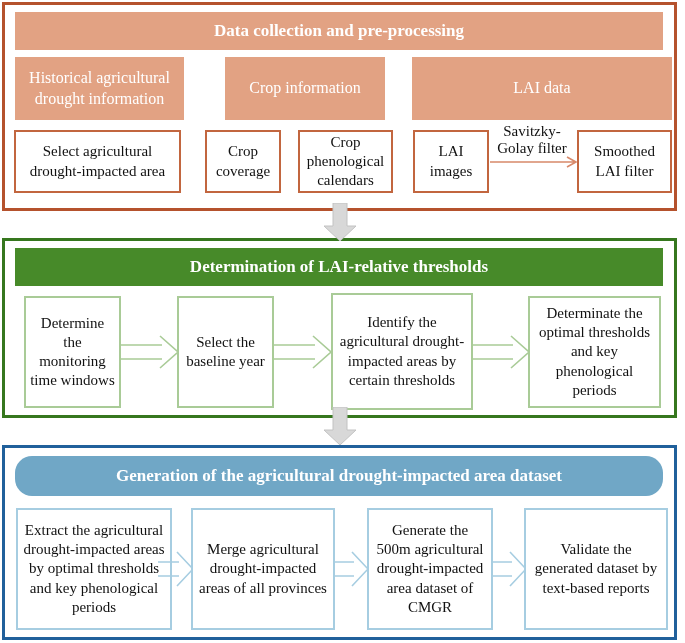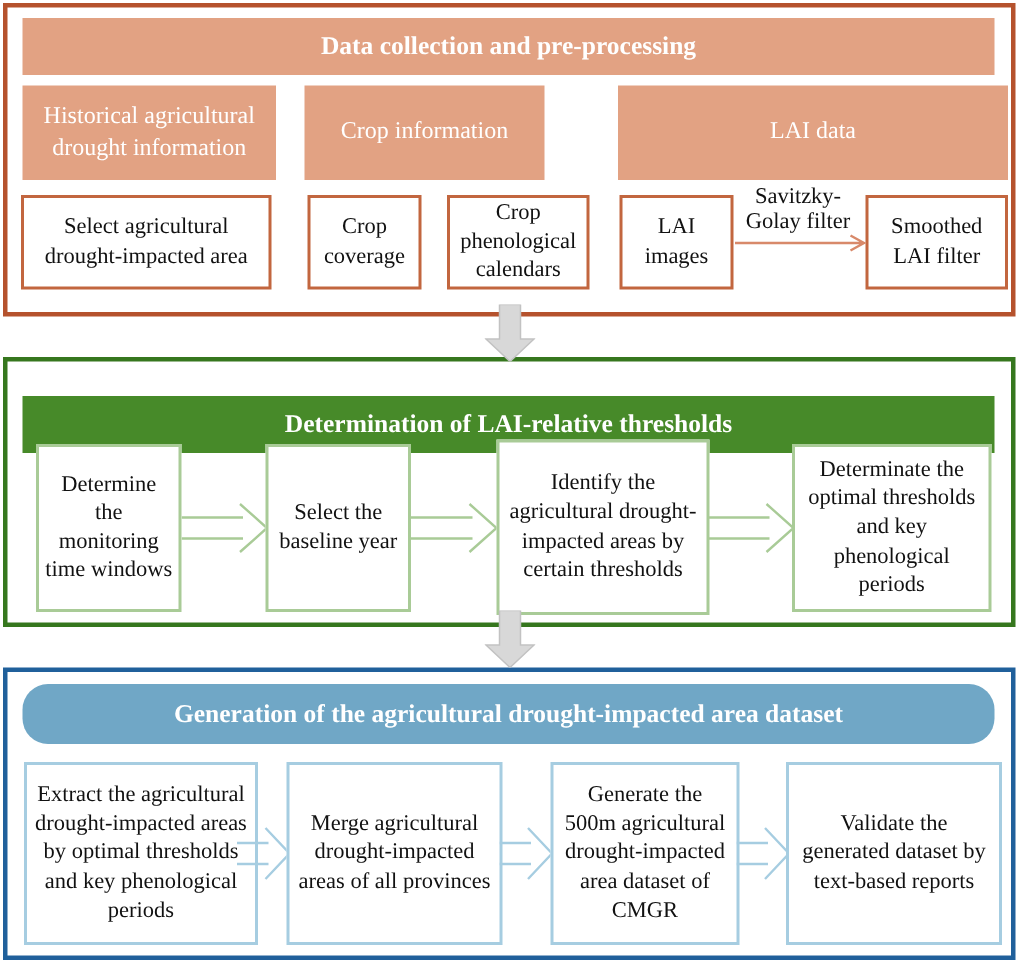--- a/index.html
+++ b/index.html
@@ -25,21 +25,21 @@
   }
   .section{position:absolute;left:2px;width:675px;background:#fff;box-sizing:border-box;}
   .sec1{top:2px;height:209px;border:3px solid var(--c-orange-border);}
   .sec2{top:238px;height:180px;border:3px solid var(--c-green-border);}
   .sec3{top:445px;height:195px;border:3px solid var(--c-blue-border);}
   .hdr{
     position:absolute;left:10px;width:648px;display:flex;align-items:center;justify-content:center;
     color:#fff;font-weight:bold;font-size:17px;text-align:center;box-sizing:border-box;
   }
   .sec1 .hdr{top:7px;height:38px;background:var(--c-salmon);}
-  .sec2 .hdr{top:7px;height:38px;background:var(--c-green);margin-top:16px;}
+  .sec2 .hdr{top:7px;height:38px;background:var(--c-green);}
   .sec3 .hdr{top:8px;height:40px;background:var(--c-blue);border-radius:17px;}
   .subhdr{
     position:absolute;background:var(--c-salmon);color:#fff;font-size:16px;line-height:1.3;
     display:flex;align-items:center;justify-content:center;text-align:center;box-sizing:border-box;
     padding:2px 6px;
   }
   .wbox{
     position:absolute;background:#fff;color:#111;font-size:15px;line-height:1.28;
     display:flex;align-items:center;justify-content:center;text-align:center;box-sizing:border-box;
     padding:2px 4px;
@@ -58,21 +58,21 @@
 </style>
 </head>
 <body>
 
 <div id="stage">
 
   <div class="section sec1">
     <div class="hdr">Data collection and pre-processing</div>
 
     <div class="subhdr" style="left:10px;top:52px;width:169px;height:63px;">Historical agricultural drought information</div>
-    <div class="subhdr" style="left:198px;top:52px;width:160px;height:63px;">Crop information</div>
+    <div class="subhdr" style="left:220px;top:52px;width:160px;height:63px;">Crop information</div>
     <div class="subhdr" style="left:407px;top:52px;width:260px;height:63px;">LAI data</div>
 
     <div class="wbox" style="left:9px;top:125px;width:167px;height:63px;">Select agricultural drought-impacted area</div>
     <div class="wbox" style="left:200px;top:125px;width:76px;height:63px;">Crop coverage</div>
     <div class="wbox" style="left:408px;top:125px;width:76px;height:63px;">LAI images</div>
     <div class="wbox" style="left:293px;top:125px;width:95px;height:63px;">Crop phenological calendars</div>
     <div class="wbox" style="left:572px;top:125px;width:95px;height:63px;">Smoothed LAI filter</div>
 
     <div class="filter-label">
       <span>Savitzky-</span><br>

